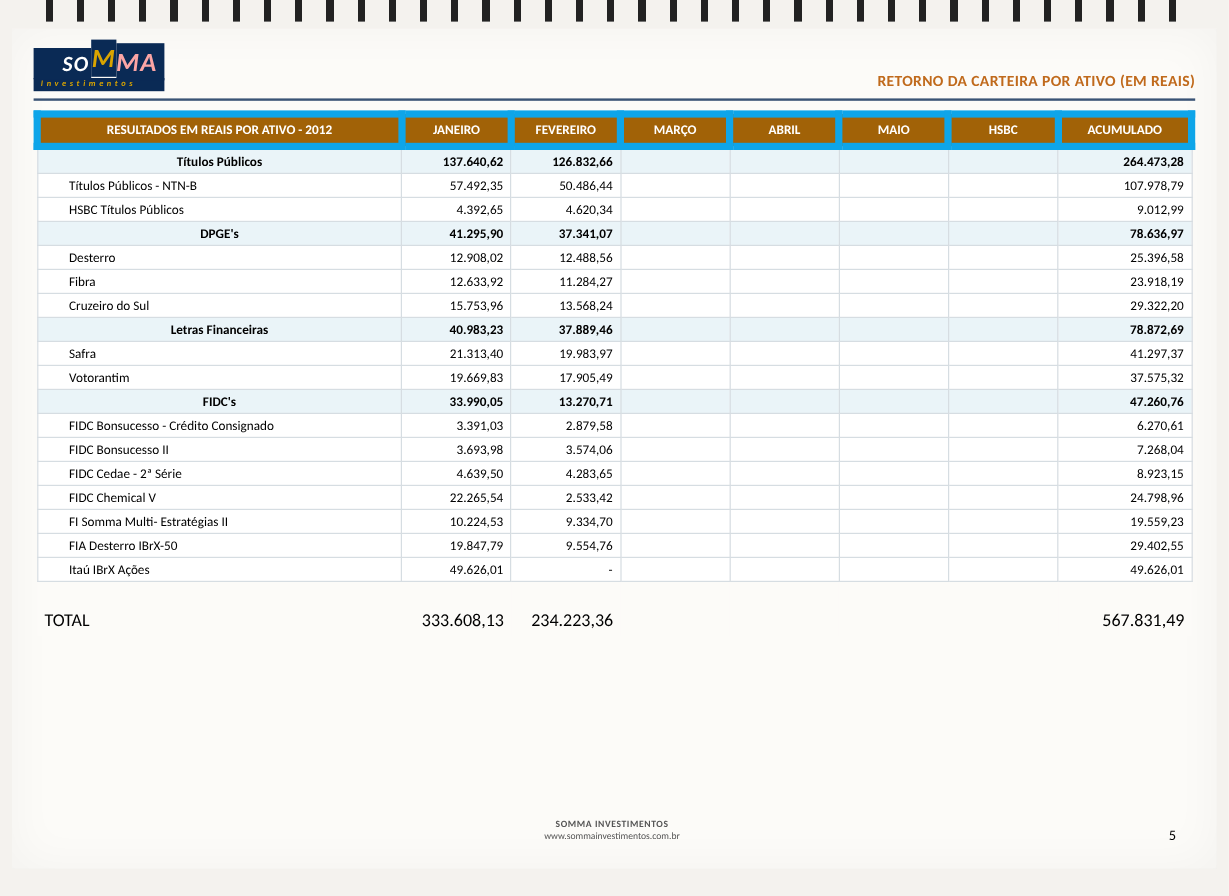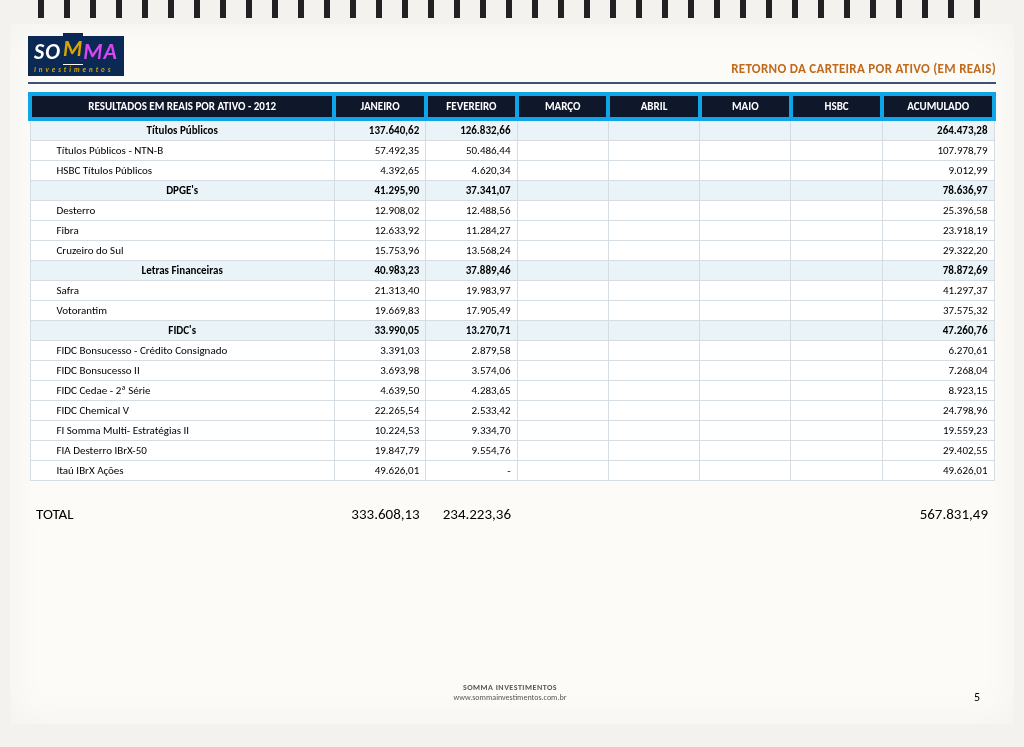--- a/index.html
+++ b/index.html
@@ -19,30 +19,30 @@
     background: #fcfbf8;
     margin: 0 10px;
     padding: 14px 18px 10px 18px;
     min-height: 700px;
     position: relative;
     box-shadow: inset 0 0 40px rgba(0,0,0,0.04);
   }
 
   .header { display:flex; justify-content:space-between; align-items:flex-end; margin-bottom:6px; }
   .logo { font-weight:800; font-style:italic; letter-spacing:1px; }
-  .logo .so  { color:#fff; background:#0a2a55; padding:2px 2px 2px 6px; font-size:22px; }
+  .logo .so  { color:#fff; background:#0a2a55; padding:2px 2px 2px 24px; font-size:18px; }
   .logo .m   { color:#d9a400; background:#0a2a55; padding:2px 0; font-size:22px; position:relative; top:-3px;}
-  .logo .ma  { color:#d946ef; background:#0a2a55; padding:2px 6px 2px 0; font-size:22px;}
+  .logo .ma  { color:#fca5a5; background:#0a2a55; padding:2px 6px 2px 0; font-size:22px;}
   .logo .sub { display:block; background:#0a2a55; color:#d9a400; font-size:7px; font-weight:700; letter-spacing:3px; padding:0 6px 2px 6px; }
   .hdr-right { color:#c06a1c; font-weight:700; font-size:13px; letter-spacing:.3px; }
   .hdr-rule  { height:2px; background:linear-gradient(#0a2a55,#0a2a55); margin-bottom:8px; opacity:.8;}
 
   table { width:100%; border-collapse:collapse; font-size:11px; }
   th.colhead {
-    background:#0f172a; color:#fff; font-weight:700; padding:4px 6px; border:4px solid #0ea5e9;
+    background:#a16207; color:#fff; font-weight:700; padding:4px 6px; border:6px solid #0ea5e9;
     text-align:center;
   }
   th.title { text-align:center; width:300px; }
   td { border:1px solid #d6dde2; padding:3px 6px; text-align:right; background:#fff; }
   td.label { text-align:left; padding-left:26px; }
   tr.group td { background:#eaf4f8; font-weight:700; }
   tr.group td.label { text-align:center; padding-left:6px; }
   tr.total td { font-weight:400; border:none; background:#fcfbf8; padding-top:24px; font-size:15px;}
   tr.total td.label { padding-left:6px; text-align:left; }
   col.c-name { width:300px; }

